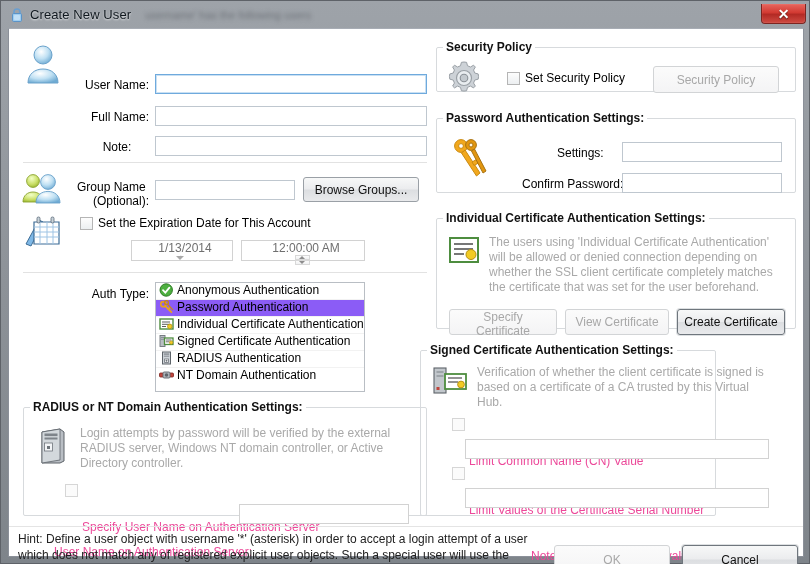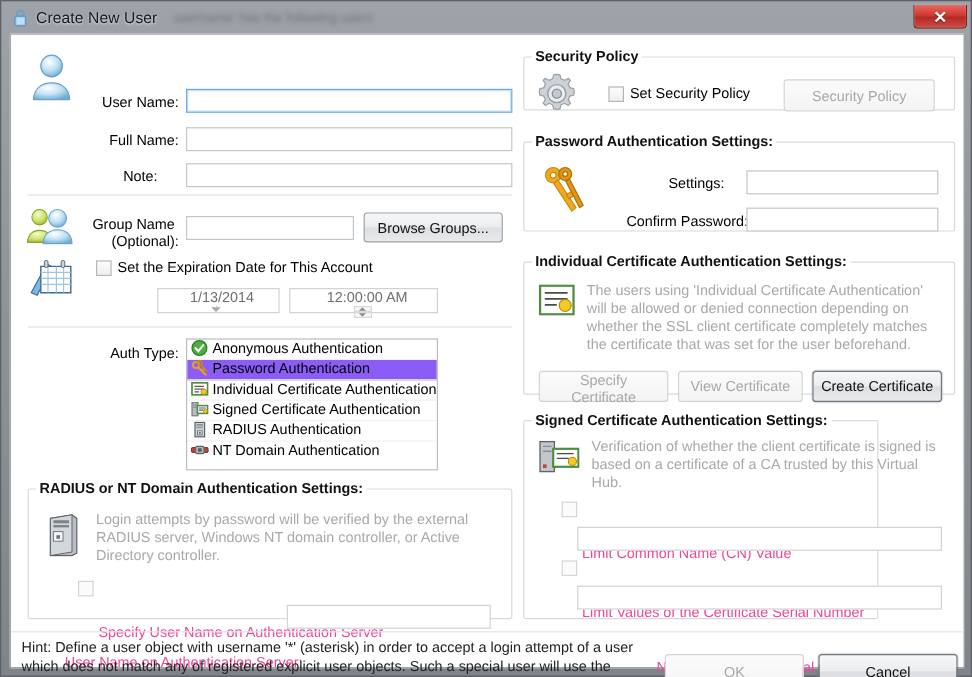--- a/index.html
+++ b/index.html
@@ -383,21 +383,21 @@
             <line x1="5" y1="17" x2="15" y2="17"></line>
           </g>
         <circle cx="22" cy="17.5" r="5" fill="#f2cb24" stroke="#b38f12" stroke-width="1"></circle>
       </svg>
       <div class="para-dim" style="position:absolute;left:52px;top:10px;width:296px">The users using 'Individual Certificate Authentication' will be allowed or denied connection depending on whether the SSL client certificate completely matches the certificate that was set for the user beforehand.</div>
       <button class="btn disabled" style="position:absolute;left:12px;top:84px;width:108px;height:26px">Specify Certificate</button>
       <button class="btn disabled" style="position:absolute;left:128px;top:84px;width:104px;height:26px">View Certificate</button>
       <button class="btn default" style="position:absolute;left:240px;top:84px;width:108px;height:26px">Create Certificate</button>
     </fieldset>
 
-    <fieldset class="grp" style="left:427px;top:314px;width:296px;height:173px">
+    <fieldset class="grp" style="left:411px;top:314px;width:296px;height:173px">
       <legend>Signed Certificate Authentication Settings:</legend>
       <svg style="position:absolute;left:12px;top:10px;width:34px;height:28px" viewBox="0 0 34 28">
         <rect x="1" y="1" width="12" height="25" fill="#c2c7cc" stroke="#5d6369" stroke-width="1.1"></rect>
         <g stroke="#878d93" stroke-width="1.2">
             <line x1="3.5" y1="5" x2="10.5" y2="5"></line>
             <line x1="3.5" y1="9" x2="10.5" y2="9"></line>
           </g>
         <rect x="3.5" y="20" width="3" height="3" fill="#c0453c"></rect>
         <rect x="12" y="7" width="21" height="15" fill="#fff" stroke="#4e8d3f" stroke-width="1.8"></rect>
         <g stroke="#4a4a4a" stroke-width="1.2">

